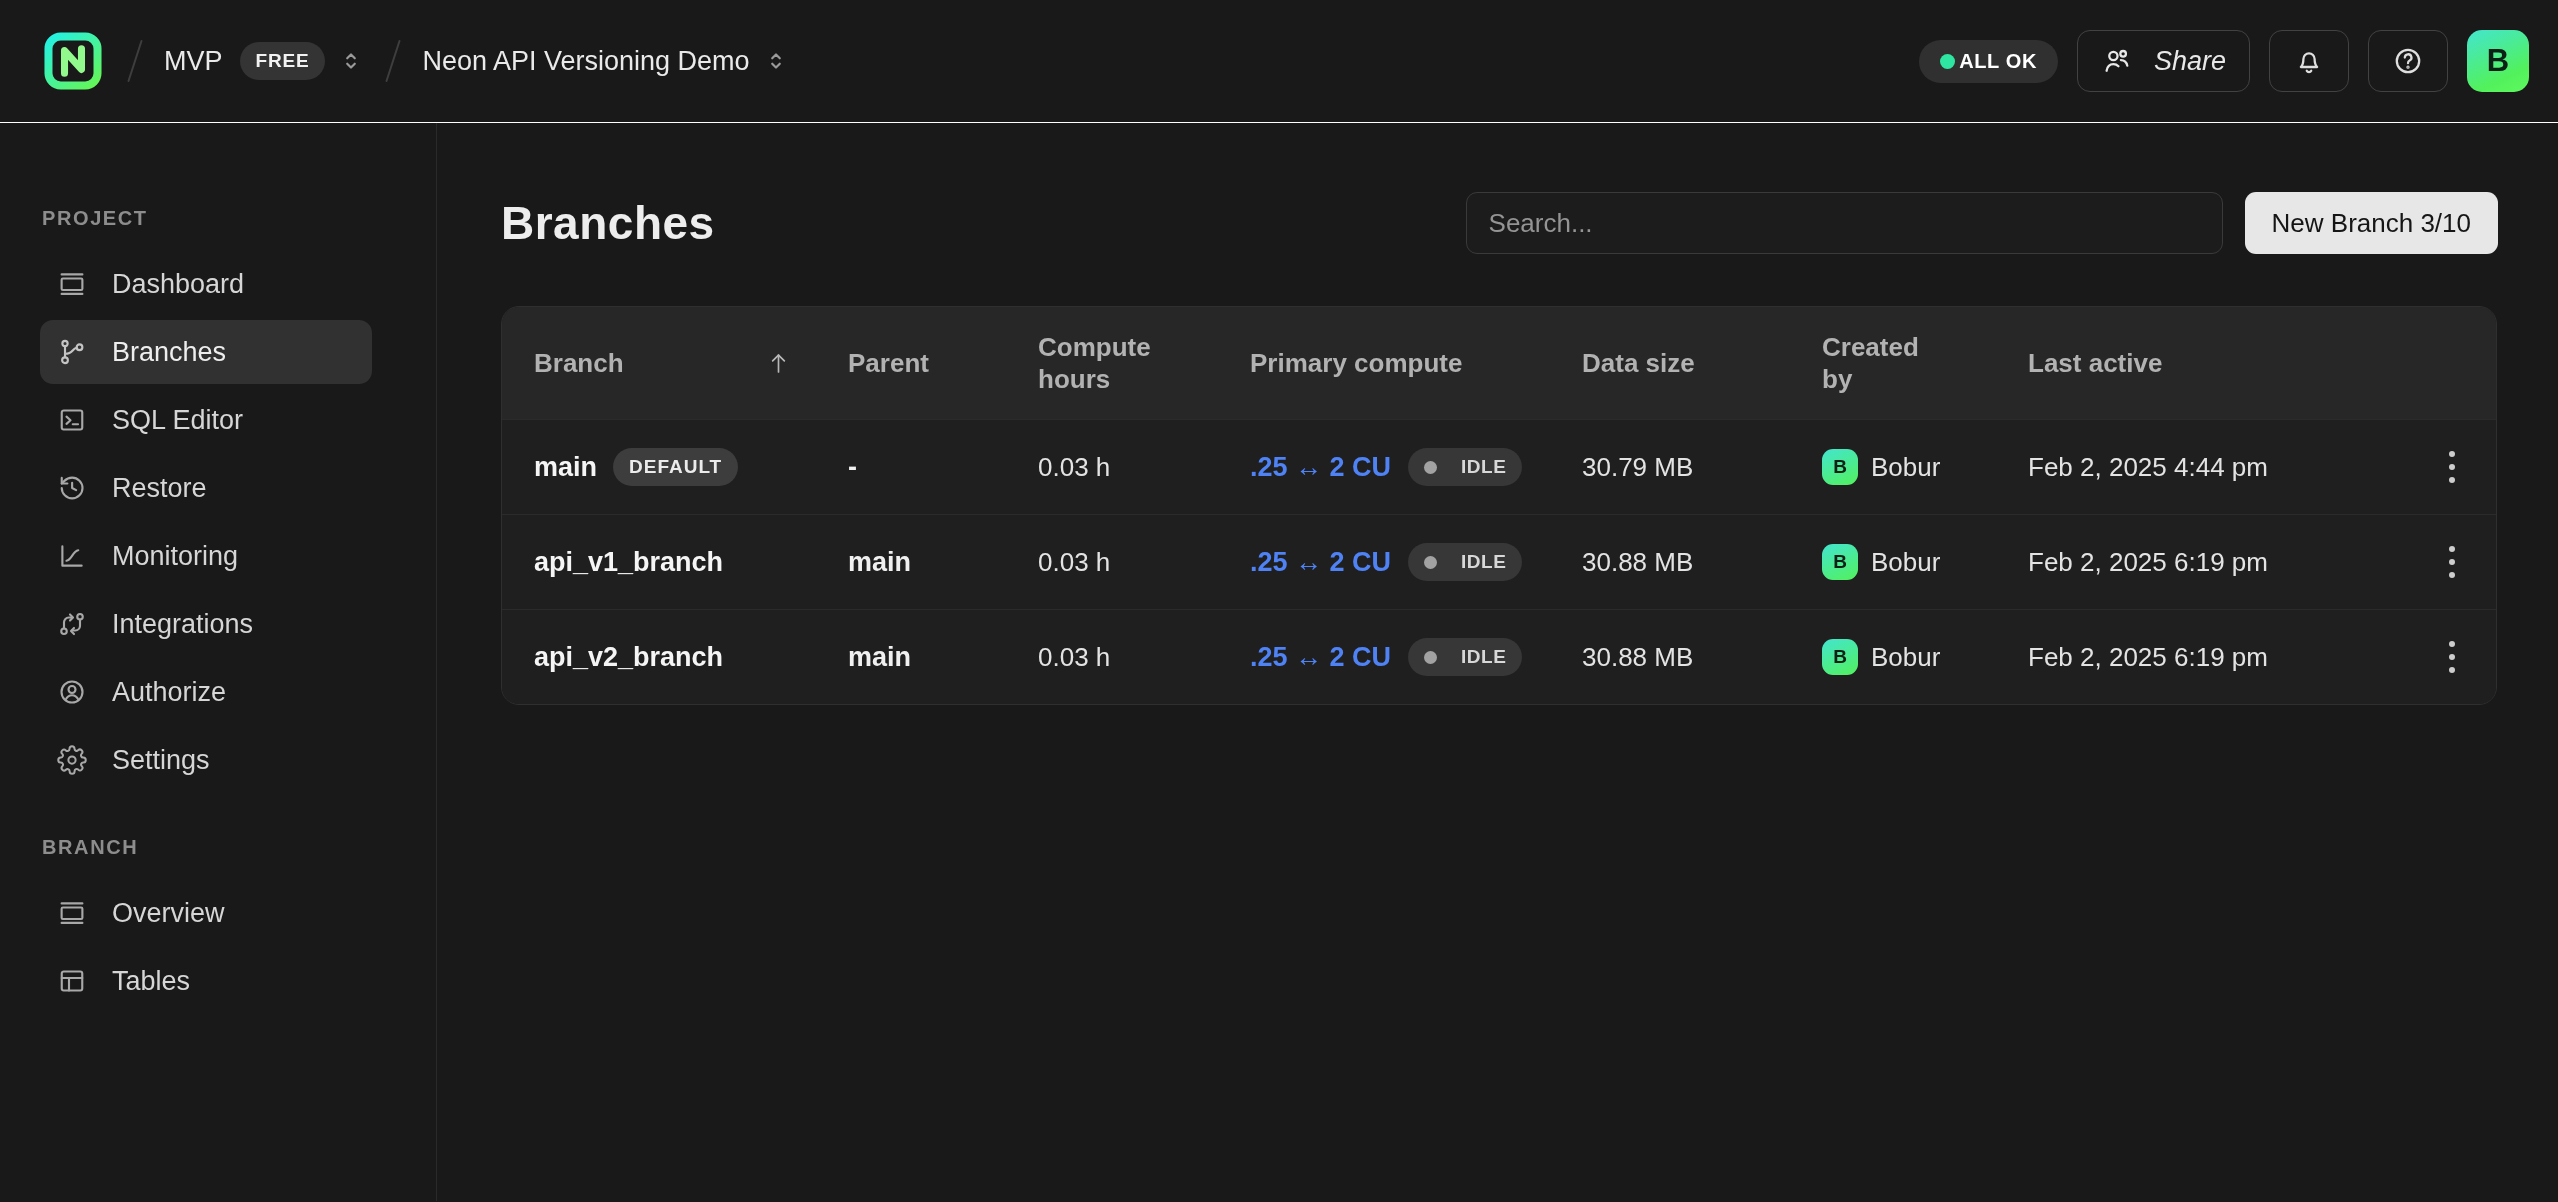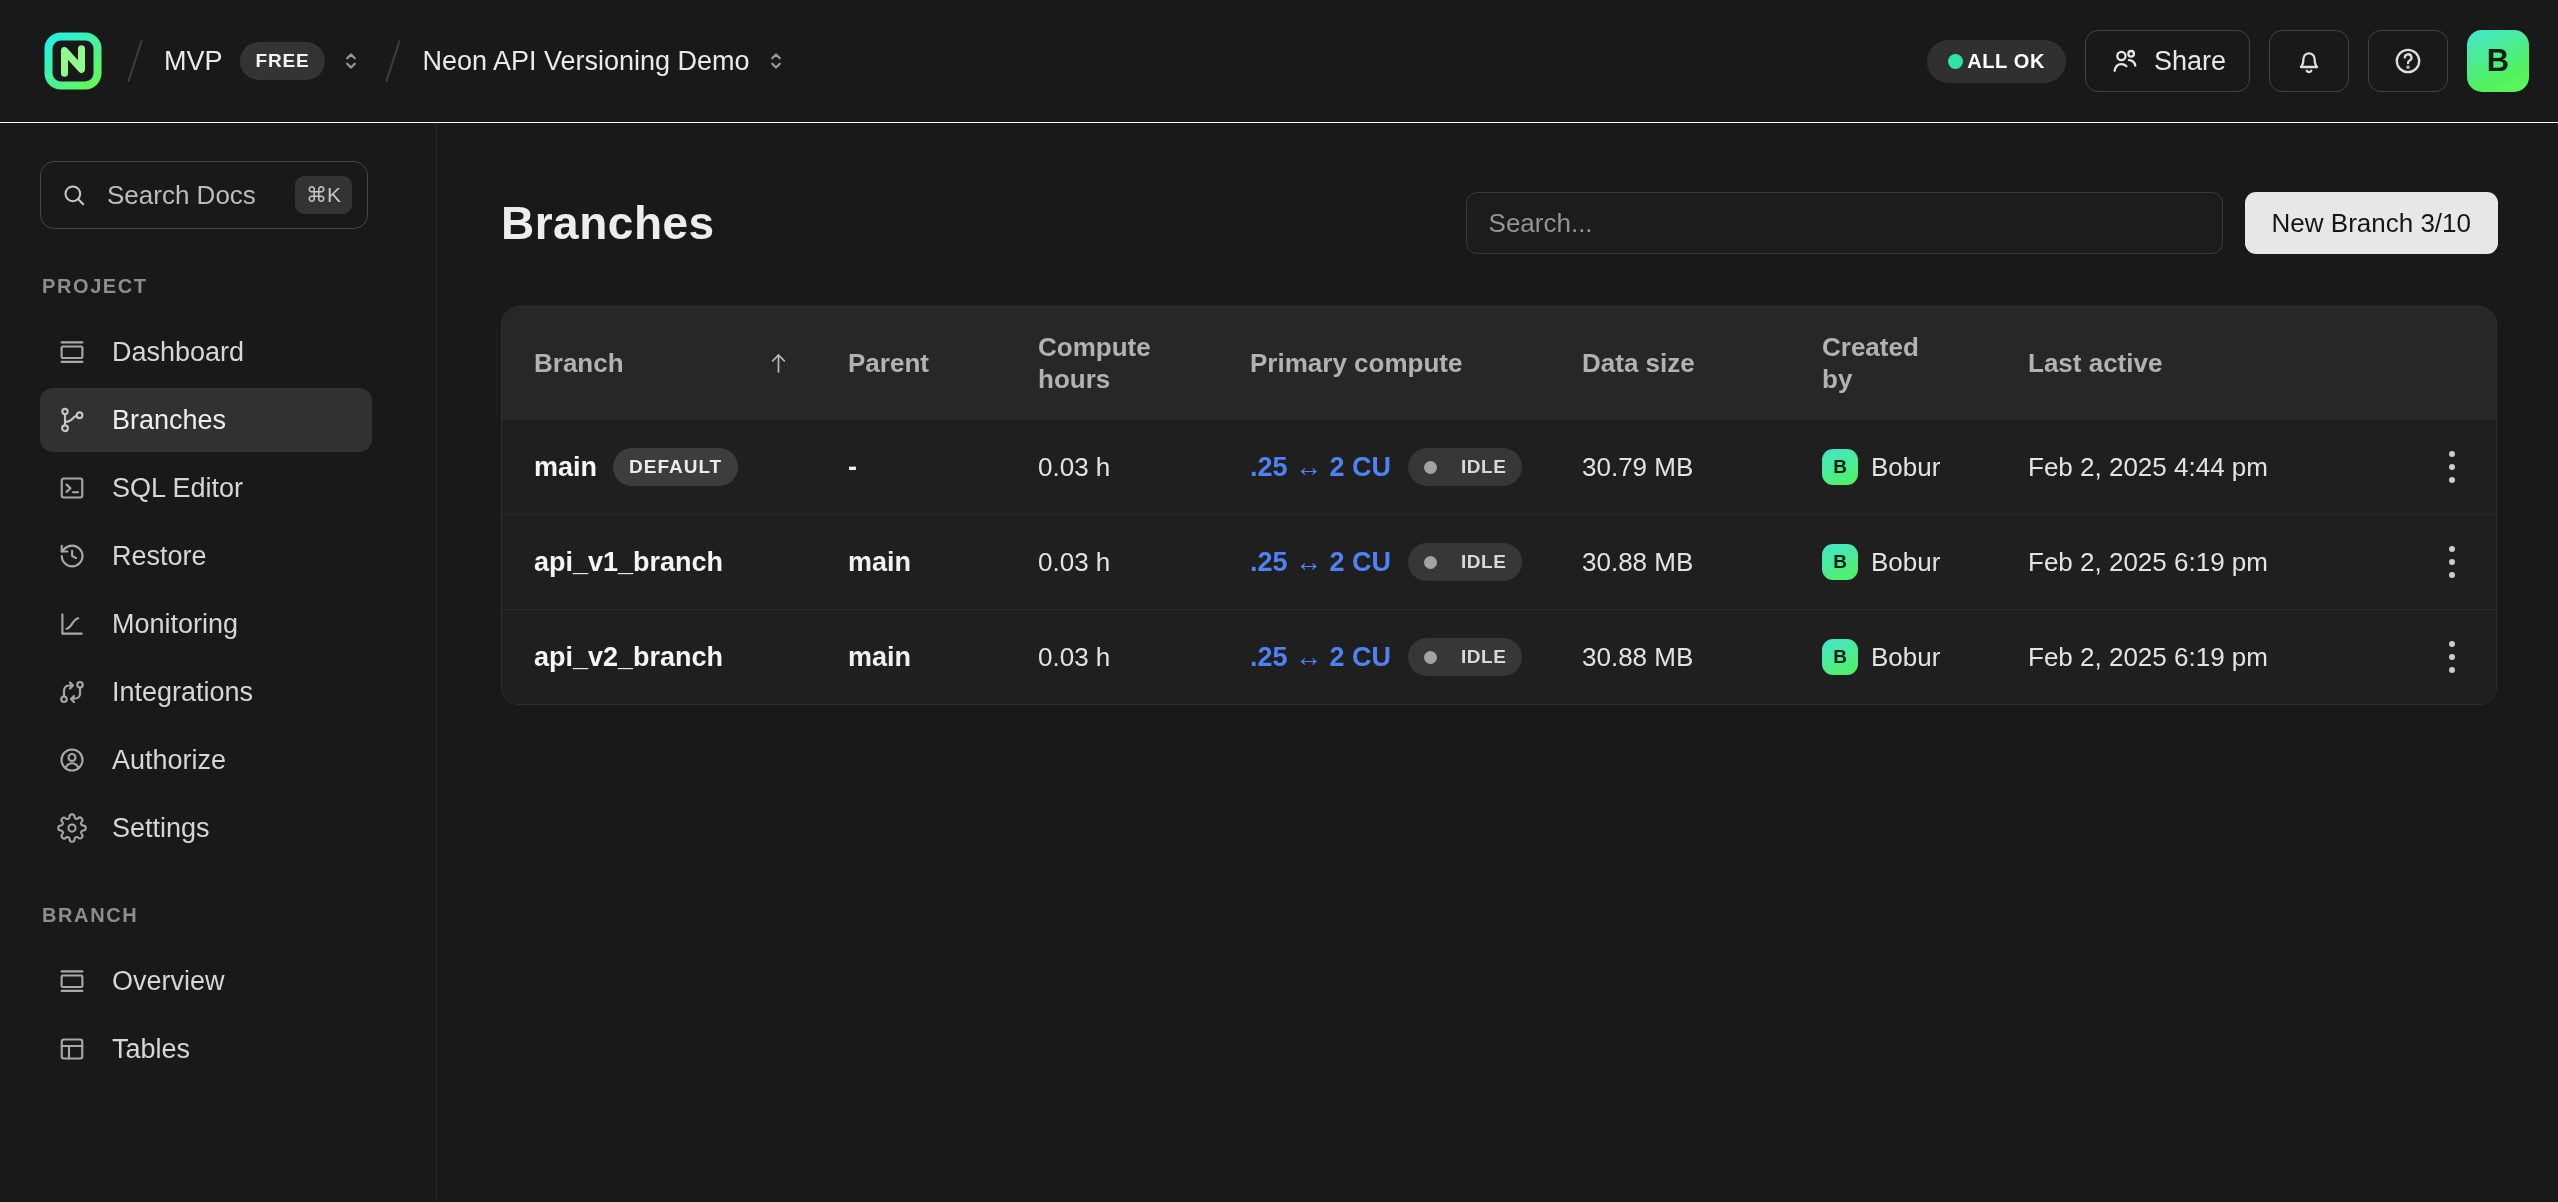--- a/index.html
+++ b/index.html
@@ -44,21 +44,21 @@
     height: 43px; padding: 0 21px;
     color: #fff; font-weight: 700; font-size: 20px; letter-spacing: .6px;
     font-family: inherit; cursor: pointer;
   }
   .allok-dot { width: 15px; height: 15px; border-radius: 50%; background: #2ee6a2; }
   .btn-outline {
     display: flex; align-items: center; justify-content: center;
     background: transparent; border: 1.5px solid #424242; border-radius: 13px;
     height: 62px; color: #e8e8e8; font-size: 27px; font-family: inherit; cursor: pointer;
   }
-  .share-btn { padding: 0 23px; gap: 13px; }
+  .share-btn { padding: 0 23px; gap: 21px; font-style: italic; }
   .iconbtn { width: 80px; color: #dfdfdf; }
   .avatar {
     width: 62px; height: 62px; border-radius: 15px; border: none;
     background: linear-gradient(155deg, #43e5cf 0%, #52f15c 72%, #5ff95f 100%);
     color: #0c2016; font-size: 31px; font-weight: 700;
     display: flex; align-items: center; justify-content: center;
     font-family: inherit; cursor: pointer;
   }
 
   
@@ -249,30 +249,20 @@
       </span>
     </button>
 
     <button class="avatar">B</button>
   </div>
 </header>
 
 <div class="shell">
 
   <nav class="sidebar">
-    <div class="search-docs">
-      <span class="sd-icon">
-        <svg width="28" height="28" viewBox="0 0 24 24" fill="none" stroke="currentColor" stroke-width="1.7" stroke-linecap="round">
-          <circle cx="11" cy="11" r="6.3"></circle>
-            <path d="m15.7 15.7 4.2 4.2"></path>
-        </svg>
-      </span>
-      <span class="sd-label">Search Docs</span>
-      <span class="kbd">⌘K</span>
-    </div>
 
     <div class="section-label">PROJECT</div>
 
     <div class="nav-item">
       <span class="nav-icon">
         <svg width="30" height="30" viewBox="0 0 24 24" fill="none" stroke="currentColor" stroke-width="1.7" stroke-linecap="round" stroke-linejoin="round">
           <path d="M3.7 4.3h16.6"></path>
             <rect x="3.7" y="7.6" width="16.6" height="9.2" rx="1"></rect>
             <path d="M3.7 19.9h16.6"></path>
         </svg>

